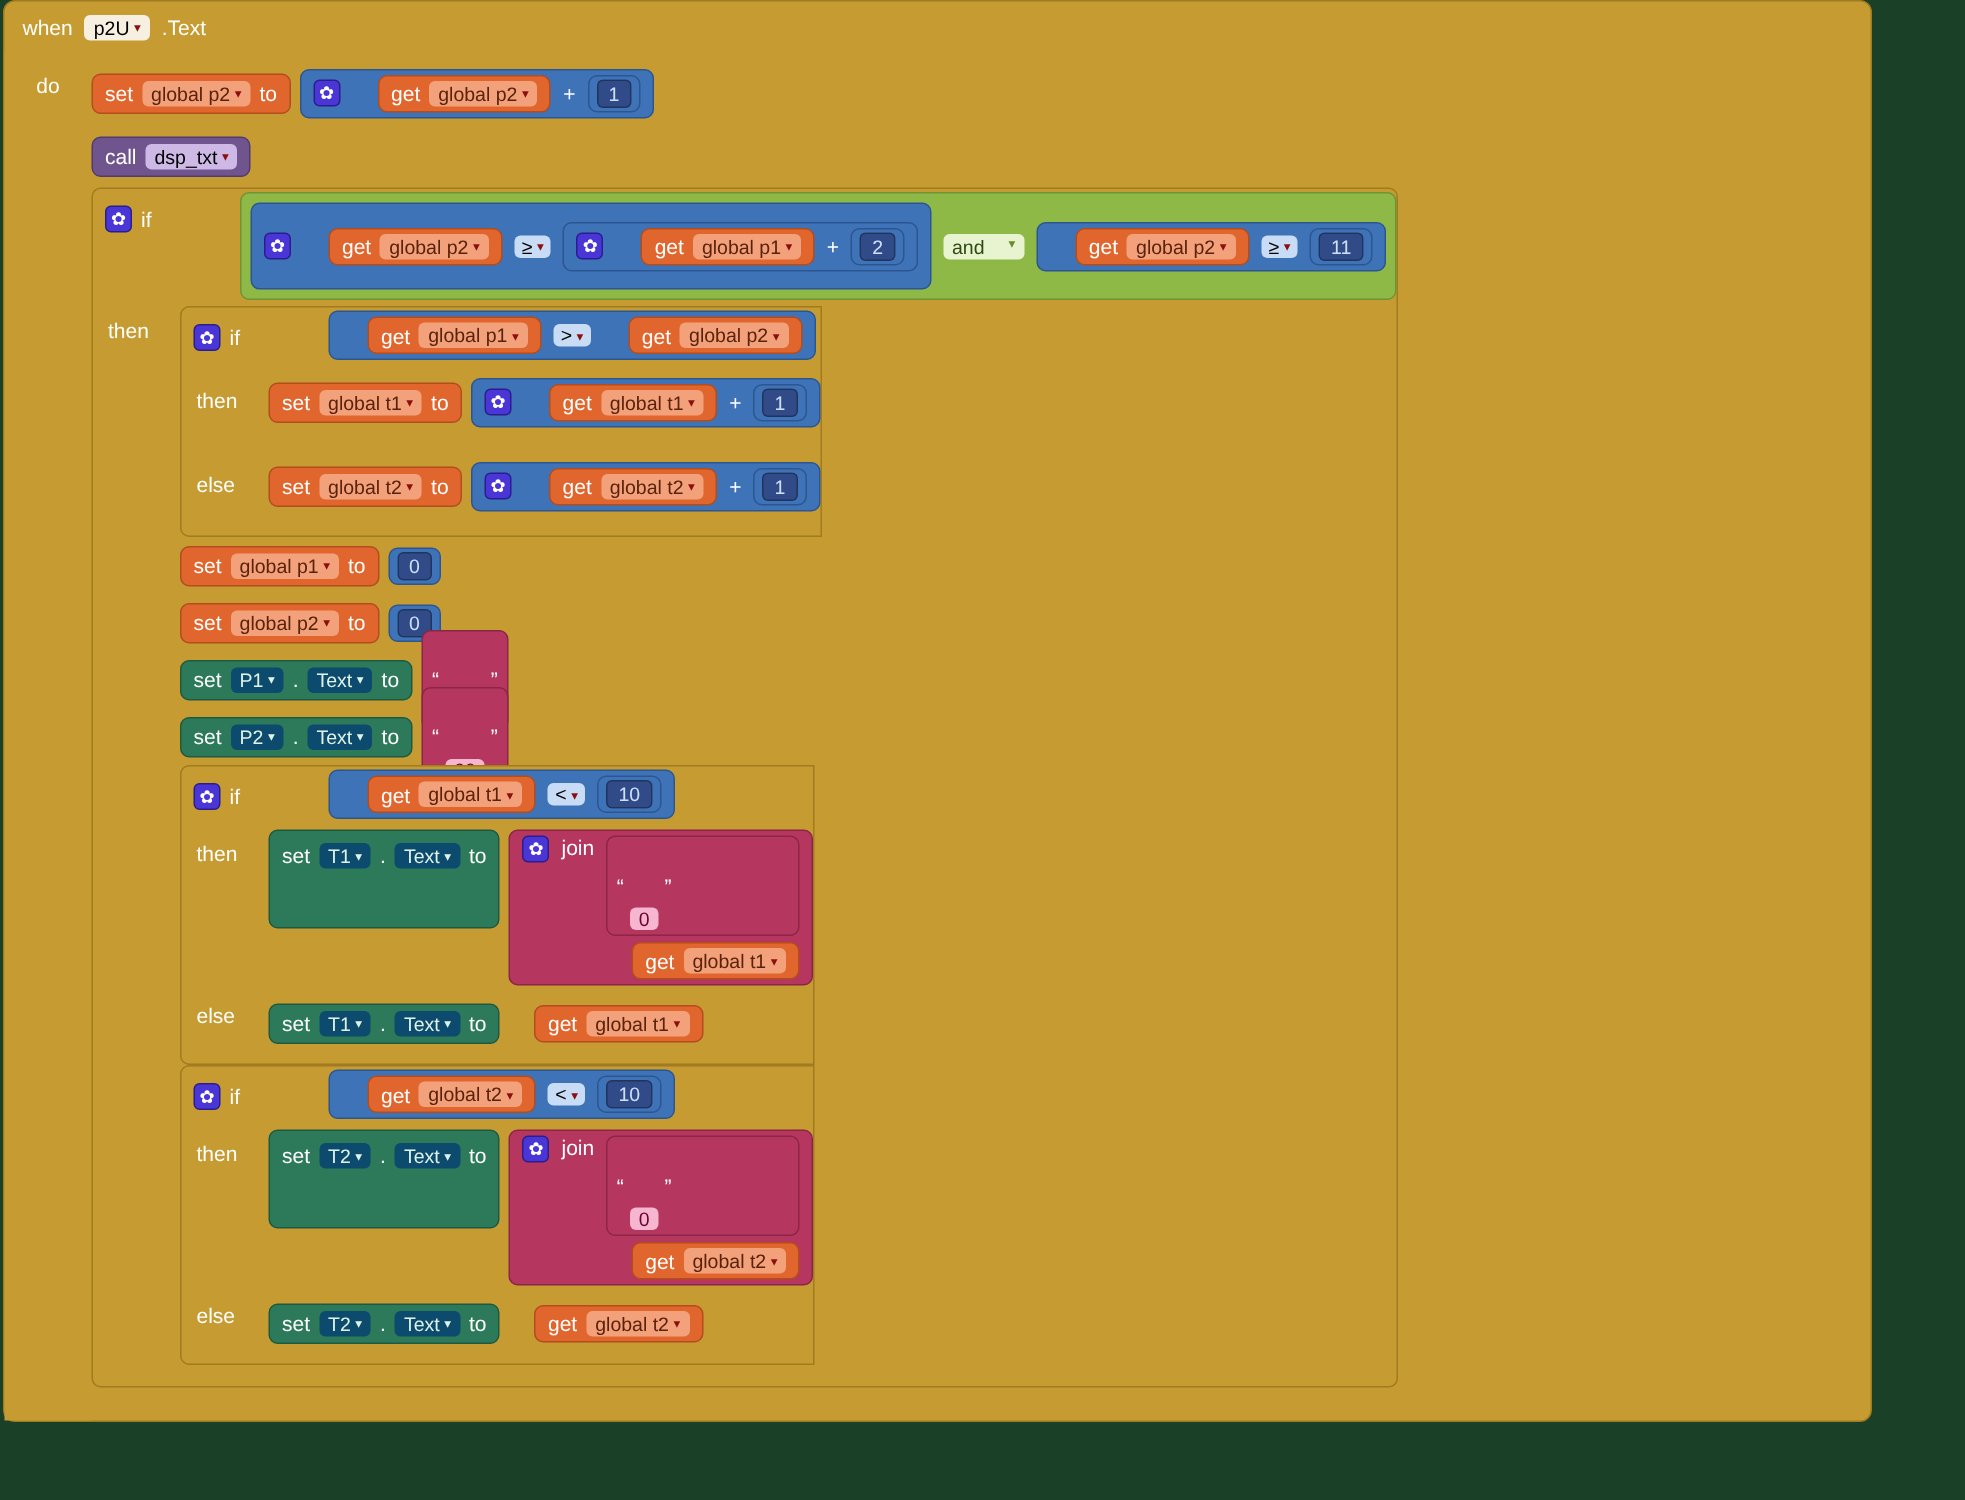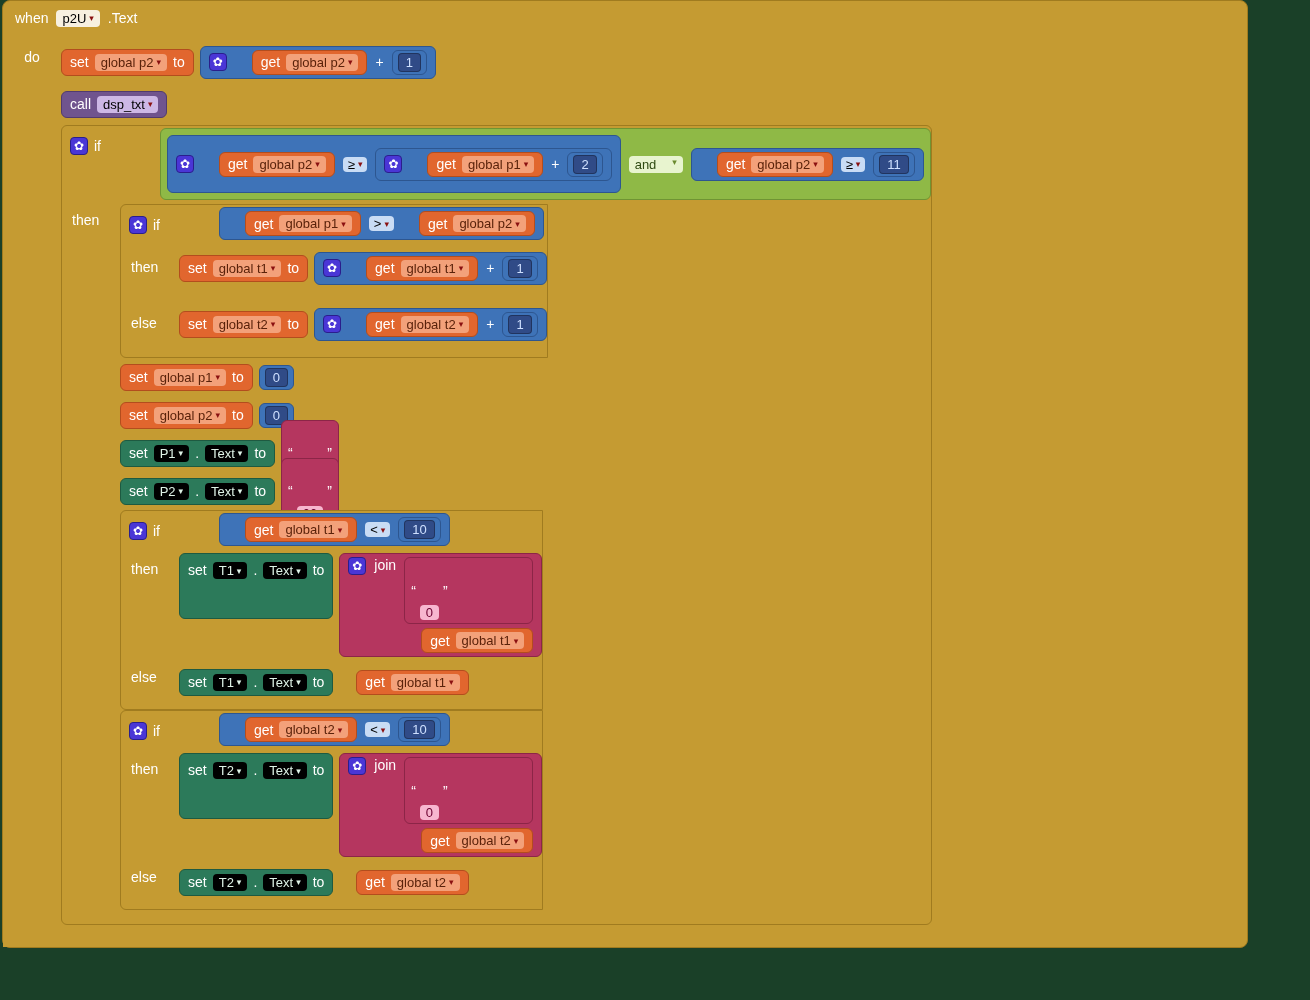--- a/index.html
+++ b/index.html
@@ -95,21 +95,21 @@
   .ifcol {
     background:#c59b32; border:1px solid #a07b1f; border-radius:6px 0 0 6px;
     display:flex; flex-direction:column;
   }
   .ifcol .hdr { display:flex; align-items:center; gap:6px; padding:4px 8px; height:40px;}
   .ifcol .arm { display:flex; align-items:flex-start; }
   .ifcol .armlbl { width:58px; padding:10px 0 0 10px; }
   .ifcol .armslot { padding:2px 0; } 
 
   
-  .dd { background:#000000; color:#dff3e7; border-radius:4px; padding:1px 6px; font-size:13px; display:inline-flex; gap:3px; align-items:center;}
+  .dd { background:#0c4a6e; color:#dff3e7; border-radius:4px; padding:1px 6px; font-size:13px; display:inline-flex; gap:3px; align-items:center;}
   .dd .tri{ font-size:9px; color:#dff3e7;}
 
   .op { background:#c9dcf5; color:#000; border-radius:4px; padding:0 5px; font-size:13px; display:inline-flex; align-items:center; gap:3px;}
   .op .tri{font-size:9px; color:#8a1010;}
 
   .quote { color:#fff; }
   .txtfield { background:#f7b6cf; color:#6b0030; border-radius:4px; padding:0 6px; font-size:13px;margin-top:44px;}
 
   
   .andbox {

